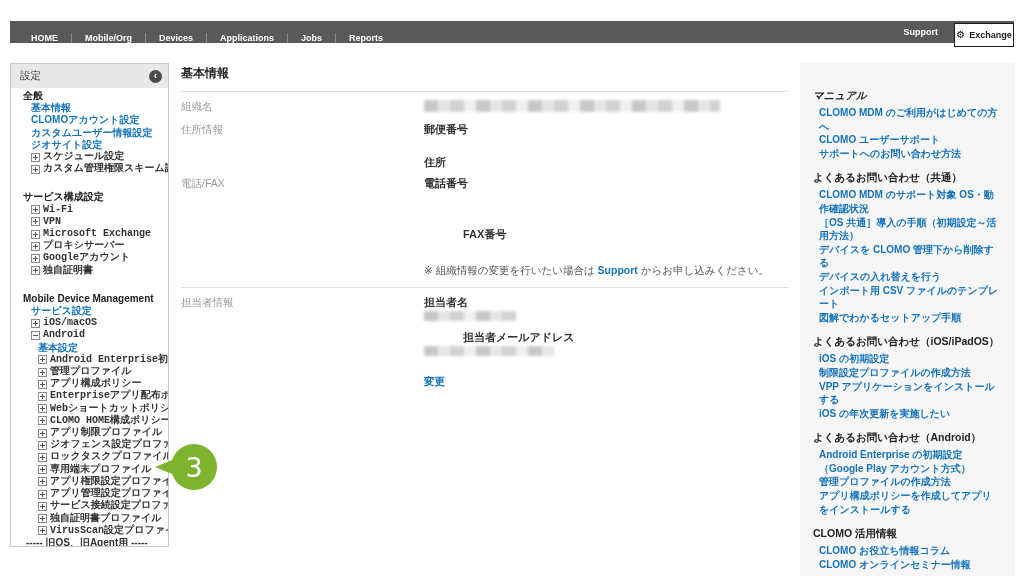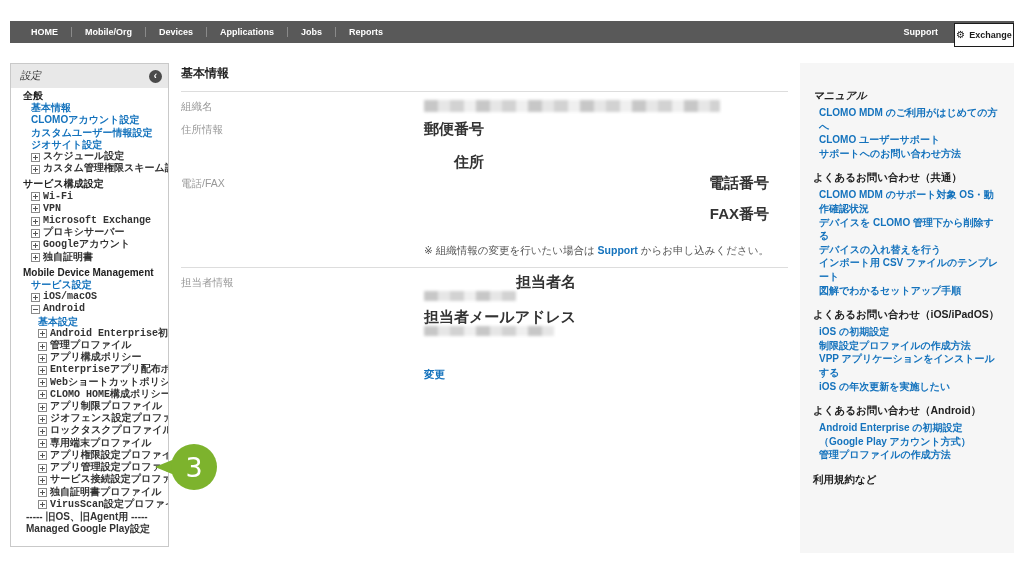--- a/index.html
+++ b/index.html
@@ -3,40 +3,40 @@
 <meta charset="utf-8">
 <style>
   html,body{margin:0;padding:0;background:#fff;}
   body{width:1024px;height:576px;position:relative;overflow:hidden;
        font-family:"Liberation Sans","DejaVu Sans",sans-serif;-webkit-font-smoothing:antialiased;}
   .page{position:absolute;inset:0;}
 
   
   .navbar{position:absolute;left:10px;top:21px;width:1004px;height:22px;background:#595959;
           display:flex;align-items:center;overflow:visible;}
-  .nav-items{display:flex;align-items:center;height:100%;padding-left:8px;}
+  .nav-items{display:flex;align-items:flex-end;height:100%;padding-left:8px;}
   .nav-item{color:#fff;font-size:9px;font-weight:bold;padding:0 13px;cursor:pointer;white-space:nowrap;}
   .nav-sep{width:1px;height:10px;background:#8a8a8a;display:inline-block;}
   .nav-support{position:absolute;right:76px;top:0;height:22px;display:flex;align-items:center;
                color:#fff;font-size:9px;font-weight:bold;cursor:pointer;}
   .settings-tab{position:absolute;right:0;top:2px;width:60px;height:24px;background:#fff;
                 border:1px solid #1c1c1c;box-sizing:border-box;display:flex;align-items:center;
                 justify-content:center;gap:4px;font-size:9px;font-weight:bold;color:#1c1c1c;cursor:pointer;z-index:5;}
   .gear{font-size:10px;line-height:10px;color:#111;}
 
   
   .sidebar{position:absolute;left:10px;top:63px;width:159px;height:484px;background:#fff;
            border:1px solid #c9c9c9;box-sizing:border-box;overflow:hidden;}
   .sb-head{height:24px;background:#e8e8e8;display:flex;align-items:center;justify-content:space-between;
-           padding:0 6px 0 9px;font-size:10.5px;color:#333;font-style:italic;}
+           padding:0 6px 0 9px;font-size:10.5px;color:#333;}
   .collapse-btn{width:13px;height:13px;border-radius:50%;background:#4a4a4a;display:flex;
                 align-items:center;justify-content:center;cursor:pointer;}
   .chev{color:#fff;font-size:10px;line-height:10px;font-weight:bold;margin-top:-1px;}
   .sb-tree{}
-  .sb-group{margin-top:3px;}
+  .sb-group{margin-top:16px;}
   .sb-group:first-child{margin-top:2px;}
   .sb-group-header{font-size:10px;font-weight:bold;color:#222;padding-left:12px;line-height:12.2px;white-space:nowrap;}
   .sb-item{display:flex;align-items:center;line-height:12.2px;font-size:10px;font-weight:bold;
            white-space:nowrap;cursor:pointer;}
   .sb-item.lvl1{padding-left:20px;}
   .sb-item.lvl2{padding-left:27px;align-items:center;}
   .sb-item.plain{padding-left:15px;cursor:default;}
   .sb-item.link .sb-label{color:#1573bd;}
   .sb-item.tree .sb-label{color:#333;font-family:Liberation Mono, monospace;}
   .sb-item.plain .sb-label{color:#333;}
@@ -44,33 +44,33 @@
              position:relative;margin-right:3px;flex:none;box-sizing:content-box;}
   .tree-icon::before{content:'';position:absolute;left:1px;right:1px;top:3px;height:1px;background:#555;}
   .tree-icon.plus::after{content:'';position:absolute;top:1px;bottom:1px;left:3px;width:1px;background:#555;}
 
   
   .main{position:absolute;left:181px;top:65px;width:607px;}
   .main-title{font-size:12px;font-weight:bold;color:#222;padding-bottom:9px;border-bottom:1px solid #ddd;}
   .m-row{display:flex;padding-top:7px;}
   .m-label{width:243px;flex:none;font-size:10.5px;color:#999;line-height:14px;}
   .m-value{font-size:10.5px;color:#333;line-height:14px;}
-  .sub-label{font-weight:bold;color:#333;font-size:15px;line-height:14px;text-align:right;}
+  .sub-label{font-weight:bold;color:#333;font-size:11px;line-height:14px;}
   .gap19{margin-top:19px;}
-  .gap23{margin-top:17px;padding-left:39px;}
+  .gap23{margin-top:37px;padding-left:39px;}
   .note{margin-top:22px;font-size:10.5px;color:#555;}
   .blue{color:#1573bd;font-weight:bold;text-decoration:none;cursor:pointer;}
   .m-divider{border-bottom:1px solid #ddd;margin-top:10px;}
   .redact{display:inline-block;border-radius:1px;filter:blur(1.6px);
           background:repeating-linear-gradient(90deg,#c7c7c7 0 14px,#e6e6e6 14px 26px,#d2d2d2 26px 40px,#efefef 40px 52px);}
   .redact-org{width:296px;height:12px;margin-top:1px;}
   .redact-name{width:92px;height:10px;margin-top:2px;}
   .redact-email{width:130px;height:10px;margin-top:2px;}
-  .mt6{margin-top:6px;}
-  .mt12{margin-top:28px;}
+  .mt6{margin-top:6px;margin-left:39px;}
+  .mt12{margin-top:15px;}
 
   
   .help{position:absolute;left:800px;top:63px;width:214px;min-height:490px;background:#f6f6f6;
         box-sizing:border-box;padding:11px 12px 14px 13px;}
   .help-header{font-size:10.5px;font-weight:bold;color:#222;margin:10px 0 4px 0;line-height:14px;}
   .help-section:first-child .help-header{margin-top:14px;font-style:italic;}
   .help-link{display:block;font-size:10px;font-weight:bold;color:#1573bd;line-height:13.6px;
              margin-left:6px;text-decoration:none;cursor:pointer;}
 
   
@@ -296,36 +296,43 @@
   <div class="help">
       <div class="help-section">
         <div class="help-header">マニュアル</div>
         <a class="help-link">CLOMO MDM のご利用がはじめての方へ</a>
         <a class="help-link">CLOMO ユーザーサポート</a>
         <a class="help-link">サポートへのお問い合わせ方法</a>
       </div>
       <div class="help-section">
         <div class="help-header">よくあるお問い合わせ（共通）</div>
         <a class="help-link">CLOMO MDM のサポート対象 OS・動作確認状況</a>
+        <a class="help-link">［OS 共通］導入の手順（初期設定～活用方法）</a>
         <a class="help-link">デバイスを CLOMO 管理下から削除する</a>
         <a class="help-link">デバイスの入れ替えを行う</a>
         <a class="help-link">インポート用 CSV ファイルのテンプレート</a>
         <a class="help-link">図解でわかるセットアップ手順</a>
       </div>
       <div class="help-section">
         <div class="help-header">よくあるお問い合わせ（iOS/iPadOS）</div>
         <a class="help-link">iOS の初期設定</a>
         <a class="help-link">制限設定プロファイルの作成方法</a>
         <a class="help-link">VPP アプリケーションをインストールする</a>
         <a class="help-link">iOS の年次更新を実施したい</a>
       </div>
       <div class="help-section">
         <div class="help-header">よくあるお問い合わせ（Android）</div>
         <a class="help-link">Android Enterprise の初期設定（Google Play アカウント方式）</a>
         <a class="help-link">管理プロファイルの作成方法</a>
+        <a class="help-link">アプリ構成ポリシーを作成してアプリをインストールする</a>
+      </div>
+      <div class="help-section">
+        <div class="help-header">CLOMO 活用情報</div>
+        <a class="help-link">CLOMO お役立ち情報コラム</a>
+        <a class="help-link">CLOMO オンラインセミナー情報</a>
       </div>
       <div class="help-section">
         <div class="help-header">利用規約など</div>
       </div>
     </div>
 
   <div class="badge-tail" style="border-right-color: rgb(125, 179, 45);"></div>
   <div class="badge-circle" style="background: rgb(125, 179, 45);">
     <span>3</span>
   </div>

